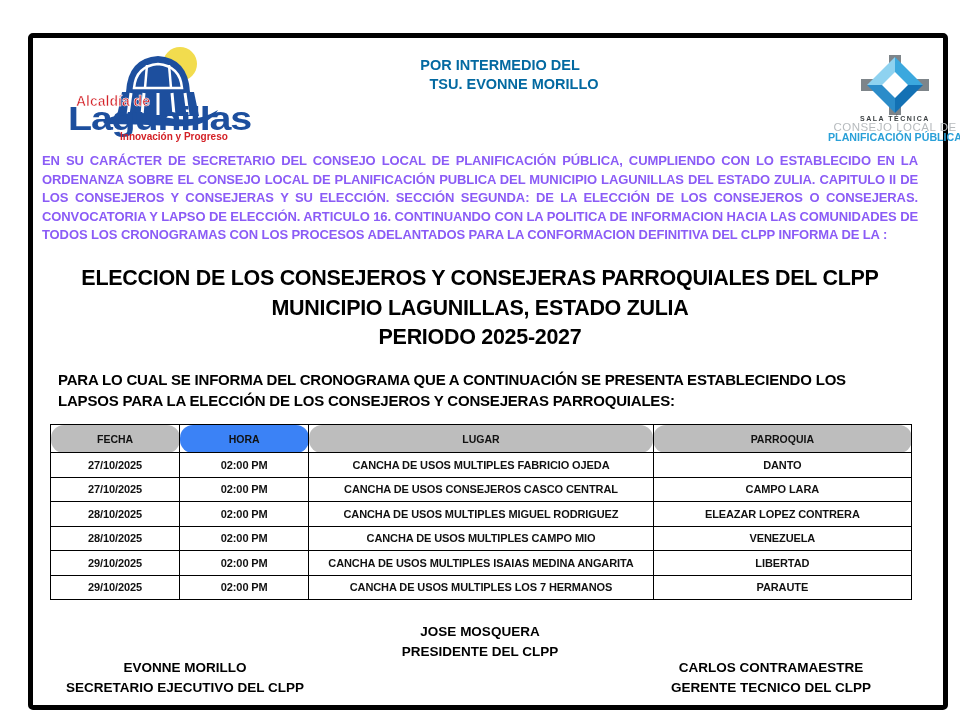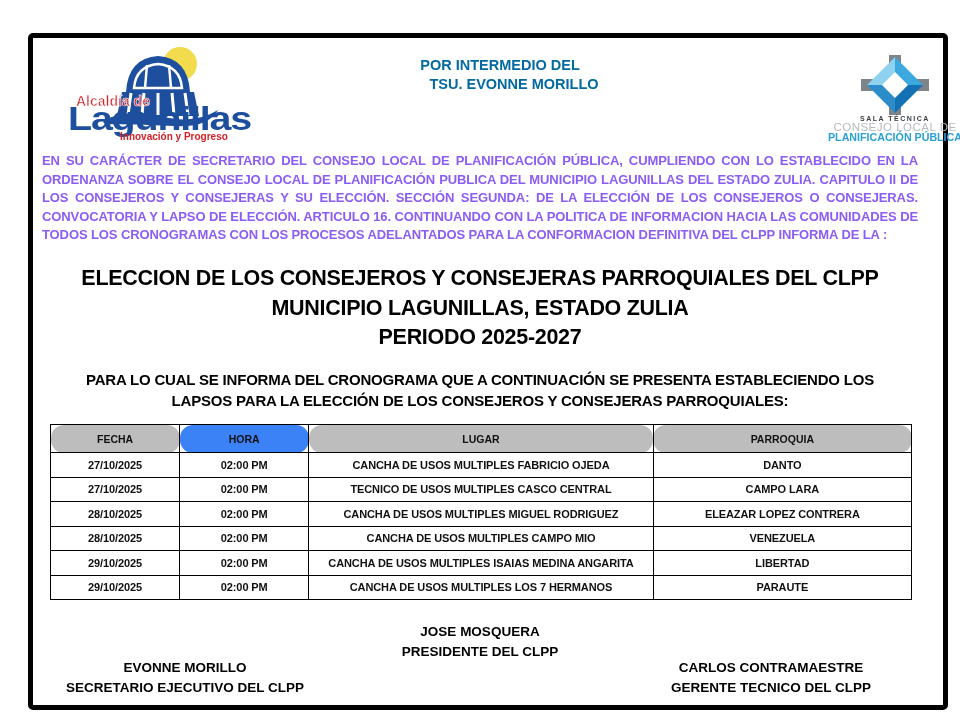--- a/index.html
+++ b/index.html
@@ -21,21 +21,21 @@
   .intro{
     position:absolute;left:42px;top:152px;width:876px;
     font-size:13px;font-weight:bold;line-height:18.6px;
     text-align:justify;letter-spacing:-0.1px;color:#8b5cf6;
   }
   .main-heading{
     position:absolute;top:264px;left:0;right:0;text-align:center;
     font-weight:bold;font-size:21.5px;line-height:29.5px;color:#000;letter-spacing:-0.3px;
   }
   .schedule-intro{
-    position:absolute;top:369px;left:58px;width:844px;text-align:center;
+    position:absolute;top:369px;left:58px;width:844px;
     font-weight:bold;font-size:15px;line-height:21px;color:#000;letter-spacing:-0.2px;
   }
   
   table.schedule{
     position:absolute;left:50px;top:424px;width:862px;
     border-collapse:collapse;table-layout:fixed;
   }
   table.schedule th, table.schedule td{
     border:1.5px solid #000;text-align:center;vertical-align:middle;
     font-weight:bold;color:#111;padding:0 4px;overflow:hidden;white-space:nowrap;
@@ -131,21 +131,21 @@
     <tbody id="schedule-body">
         <tr>
           <td>27/10/2025</td>
           <td>02:00 PM</td>
           <td>CANCHA DE USOS MULTIPLES FABRICIO OJEDA</td>
           <td>DANTO</td>
         </tr>
         <tr>
           <td>27/10/2025</td>
           <td>02:00 PM</td>
-          <td>TECNICO DE USOS MULTIPLES CASCO CENTRAL</td>
+          <td>CANCHA DE USOS CONSEJEROS CASCO CENTRAL</td>
           <td>CAMPO LARA</td>
         </tr>
         <tr>
           <td>28/10/2025</td>
           <td>02:00 PM</td>
           <td>CANCHA DE USOS MULTIPLES MIGUEL RODRIGUEZ</td>
           <td>ELEAZAR LOPEZ CONTRERA</td>
         </tr>
         <tr>
           <td>28/10/2025</td>

